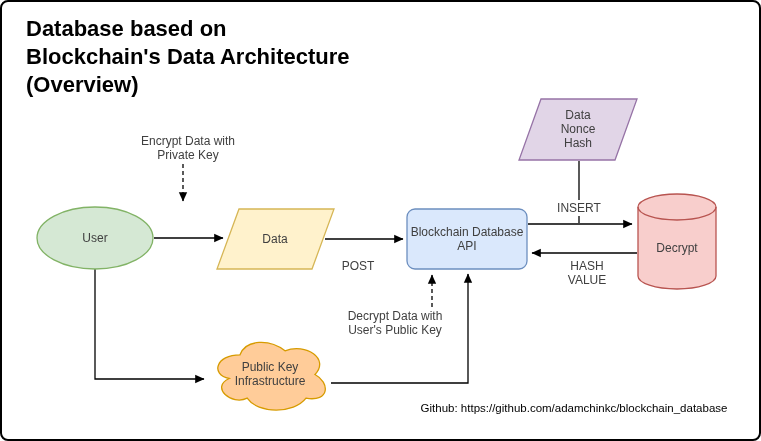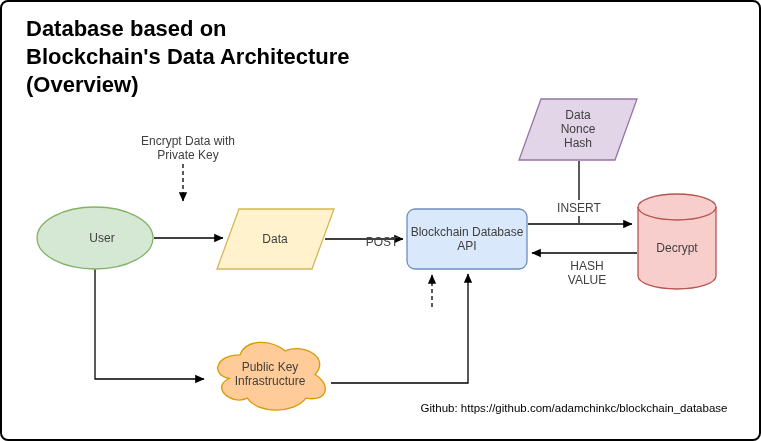--- a/index.html
+++ b/index.html
@@ -69,32 +69,34 @@
              C256,412 292,412 304,396.2
              C328,400.2 328,380.4 313,372.5
              C328,356.7 304,340.9 283,348.8
              C268,337 244,337 238,352.8 Z" fill="#ffcc99" stroke="#d79b00"></path>
   </svg>
 
   <div class="title">Database based on
 Blockchain's Data Architecture
 (Overview)</div>
 
-  <div class="label" style="left:100px; top:236px;">User</div>
+  <div class="label" style="left:93px; top:236px;">User</div>
   <div class="label" style="left:273px; top:237px;">Data</div>
   <div class="label" style="left:465px; top:237px;">Blockchain Database
 API</div>
   <div class="label" style="left:675px; top:246px;">Decrypt</div>
   <div class="label" style="left:576px; top:127px;">Data
 Nonce
 Hash</div>
   <div class="label" style="left:186px; top:146px;">Encrypt Data with
 Private Key</div>
 
   <div class="label" style="left:268px; top:372px;">Public Key
 Infrastructure</div>
-  <div class="label" style="left:356px; top:240px;margin-left:24px;">POST</div>
+  <div class="label" style="left:356px; top:264px;">POST</div>
   <div class="label bg" style="left:577px; top:198px;margin-top:8px;">INSERT</div>
   <div class="label" style="left:585px; top:271px;">HASH
 VALUE</div>
+  <div class="label" style="left:393px; top:321px;">Decrypt Data with
+User's Public Key</div>
 
   <div class="footer-note" style="left:552px; top:406px;">Github: https://github.com/adamchinkc/blockchain_database</div>
 </div>
 
 </body></html>

